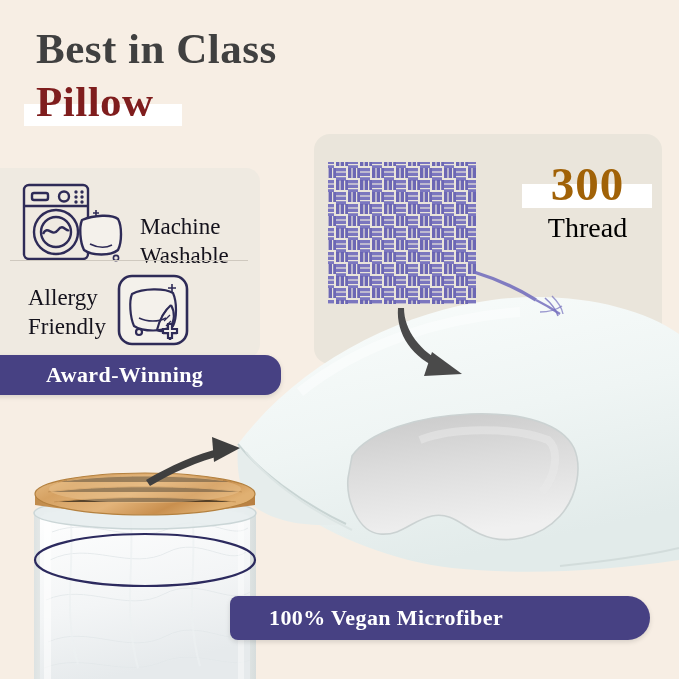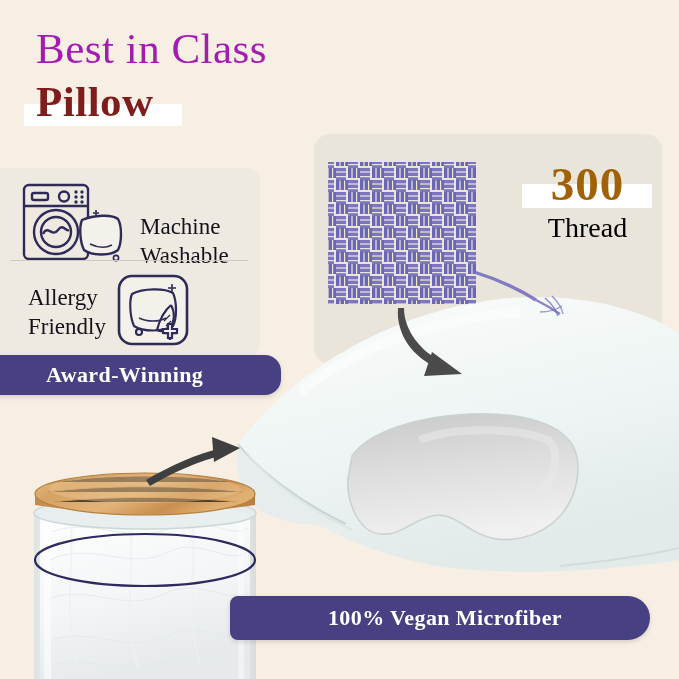--- a/index.html
+++ b/index.html
@@ -17,21 +17,21 @@
     background:#EFEAE1;border-radius:0 14px 14px 0;
   }
   .panel-right{
     position:absolute;left:314px;top:134px;width:348px;height:230px;
     background:#EAE5DB;border-radius:16px;
   }
 
   
   .headline{position:absolute;left:36px;top:24px;width:420px;}
   .h-line1{
-    font-size:43px;line-height:50px;color:#a21caf;letter-spacing:.5px;
+    font-size:43px;line-height:50px;color:#404040;letter-spacing:.5px;font-weight:bold;
   }
   .h-line2-wrap{position:relative;display:block;margin-top:4px;height:48px;}
   .h-hl{
     position:absolute;left:-12px;top:26px;width:158px;height:22px;background:#FFFFFF;
   }
   .h-line2{
     position:relative;font-size:43px;line-height:48px;color:#7f1d1d;font-weight:bold;
     letter-spacing:.5px;
   }
 
@@ -51,21 +51,21 @@
     display:flex;align-items:center;
     font-size:22px;letter-spacing:.4px;
     box-shadow:0 2px 5px rgba(0,0,0,.13);
   }
   .ribbon-award{
     left:-24px;top:355px;width:305px;height:40px;border-radius:0 16px 16px 0;
     padding-left:70px;box-sizing:border-box;font-weight:bold;
   }
   .ribbon-vegan{
     left:230px;top:596px;width:420px;height:44px;border-radius:8px 22px 22px 8px;
-    padding-left:10px;box-sizing:border-box;font-weight:bold;justify-content:center;
+    padding-left:39px;box-sizing:border-box;font-weight:bold;
   }
 
   
   .tc{position:absolute;left:520px;top:158px;width:135px;text-align:center;}
   .tc-num-wrap{position:relative;height:52px;}
   .tc-hl{position:absolute;left:2px;top:26px;width:130px;height:24px;background:#FFFFFF;}
   .tc-num{
     position:relative;font-size:47px;line-height:52px;font-weight:bold;color:#a16207;
     letter-spacing:1px;
   }

